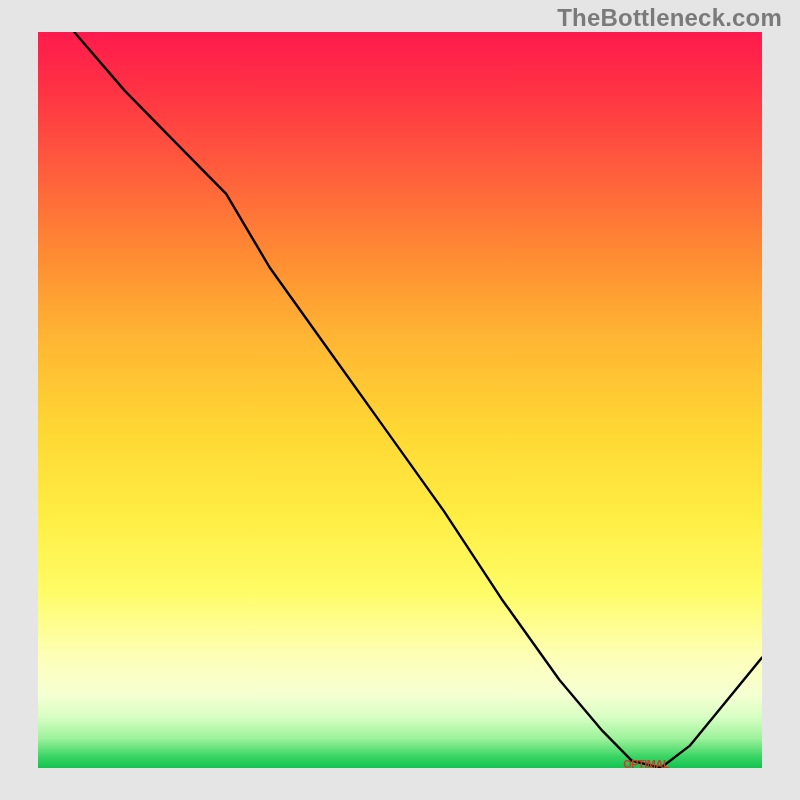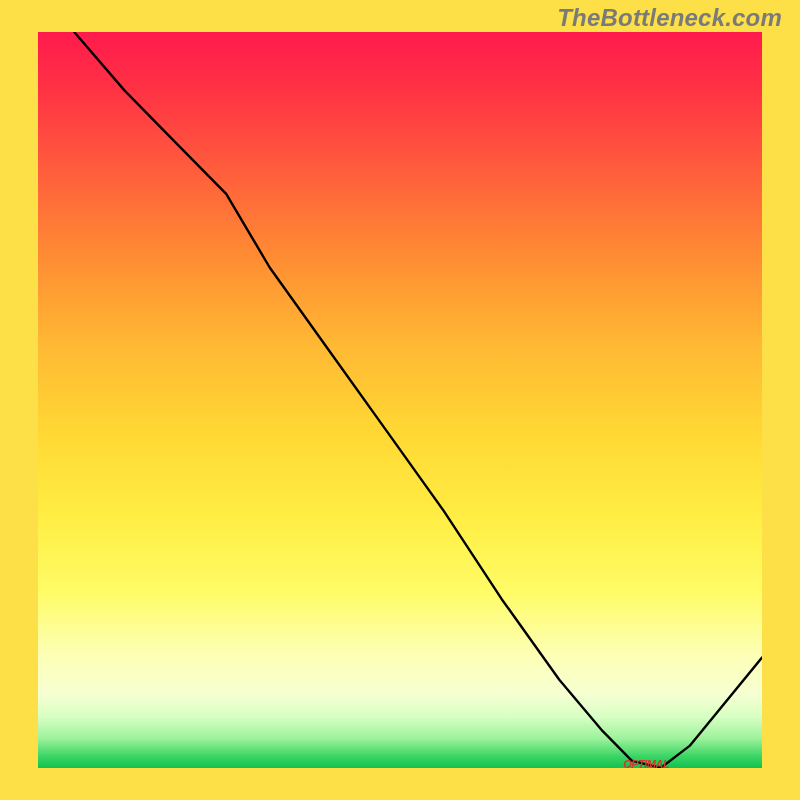--- a/index.html
+++ b/index.html
@@ -8,22 +8,21 @@
     width: 800px;
     height: 800px;
     background: #000;
     overflow: hidden;
     font-family: Arial, Helvetica, sans-serif;
   }
   .frame {
     position: relative;
     width: 800px;
     height: 800px;
-    background: #fde047;
-    font-style: italic;
+    background: #e5e5e5;
   }
   .watermark {
     position: absolute;
     top: 4px;
     right: 18px;
     color: #7a7a7a;
     font-size: 24px;
     font-weight: 600;
     letter-spacing: 0.2px;
     z-index: 10;

